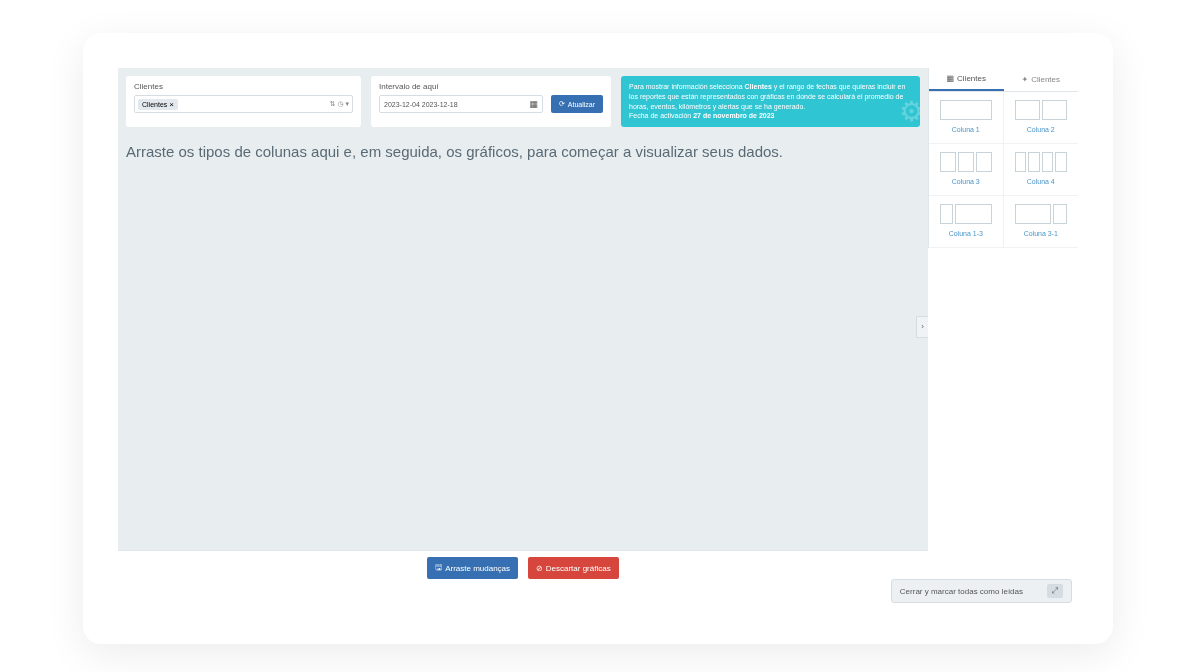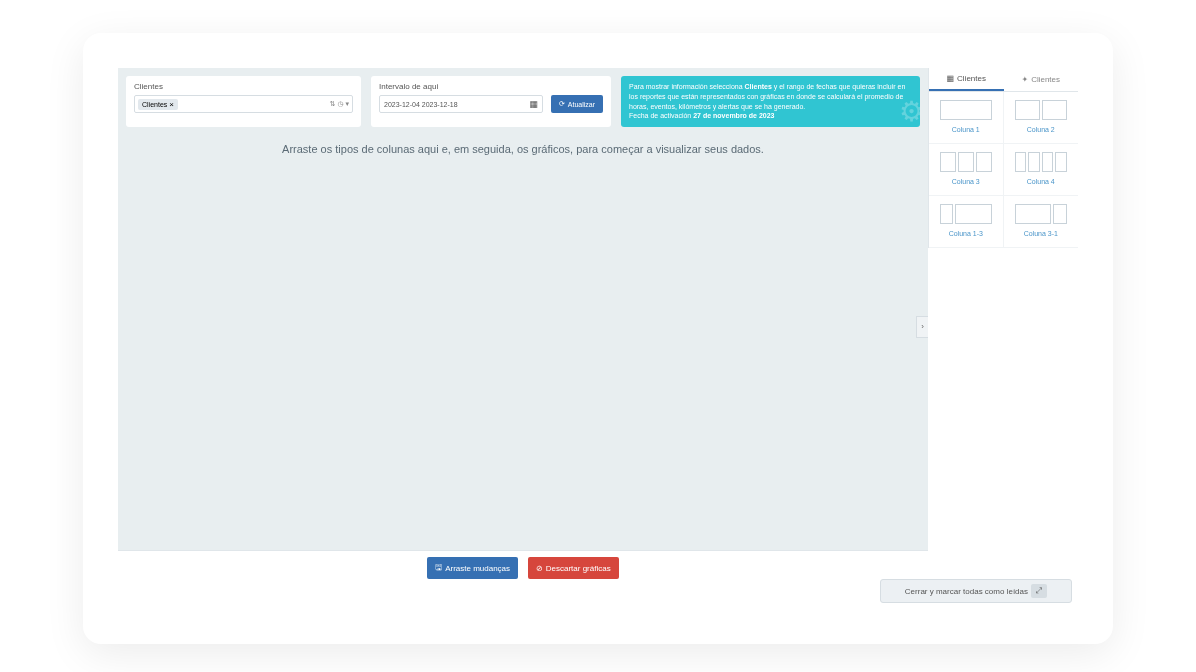--- a/index.html
+++ b/index.html
@@ -21,37 +21,37 @@
 .tag { background: #e2e8ed; font-size: 7px; padding: 1px 4px; border-radius: 2px; display: flex; align-items: center; gap: 2px; }
 .tag-x { font-size: 8px; cursor: pointer; }
 .clients-input-ctrl { margin-left: auto; display: flex; align-items: center; gap: 2px; font-size: 7px; color: #888; }
 .date-row { display: flex; align-items: center; gap: 8px; }
 .date-input { flex: 1; display: flex; align-items: center; border: 1px solid #d6dde2; border-radius: 2px; height: 18px; padding: 0 4px; font-size: 7px; color: #555; }
 .date-input .cal-icon { margin-left: auto; font-size: 9px; color: #555; }
 .btn-refresh { background: #3670b3; color: #fff; font-size: 7px; border: none; border-radius: 2px; height: 18px; padding: 0 8px; display: flex; align-items: center; gap: 3px; cursor: pointer; }
 .info-box { flex: 1; background: #30c5d2; border-radius: 3px; padding: 6px 8px; font-size: 7px; color: #fff; line-height: 1.4; position: relative; overflow: hidden; }
 .info-box strong { font-weight: bold; }
 .info-gear { position: absolute; right: -4px; bottom: -4px; font-size: 28px; color: rgba(255,255,255,0.25); }
-.drop-zone { flex: 1; text-align: center; padding: 8px; font-size: 11px; color: #5a6a75; }
+.drop-zone { flex: 1; text-align: left; padding: 8px; font-size: 15px; color: #5a6a75; }
 .footer-bar { background: #fff; border-top: 1px solid #e0e6ea; padding: 6px; display: flex; justify-content: center; gap: 10px; }
 .btn-save { background: #3670b3; color: #fff; font-size: 8px; border: none; border-radius: 2px; padding: 4px 8px; display: flex; align-items: center; gap: 3px; cursor: pointer; }
 .btn-discard { background: #d6463c; color: #fff; font-size: 8px; border: none; border-radius: 2px; padding: 4px 8px; display: flex; align-items: center; gap: 3px; cursor: pointer; }
 .sidebar { width: 150px; background: #fff; border-left: 1px solid #e0e6ea; display: flex; flex-direction: column; }
 .sidebar-tabs { display: flex; border-bottom: 1px solid #e0e6ea; }
 .sidebar-tab { flex: 1; font-size: 8px; color: #888; padding: 6px 4px; text-align: center; cursor: pointer; display: flex; align-items: center; justify-content: center; gap: 3px; }
 .sidebar-tab.active { color: #555; border-bottom: 2px solid #3670b3; }
 .column-grid { display: flex; flex-wrap: wrap; }
 .column-cell { width: 50%; display: flex; flex-direction: column; align-items: center; padding: 8px 4px 10px; border-right: 1px solid #f0f3f5; border-bottom: 1px solid #f0f3f5; cursor: grab; }
 .column-cell:nth-child(2n) { border-right: none; }
 .col-preview { width: 52px; height: 20px; display: flex; gap: 2px; margin-bottom: 6px; }
 .col-box { border: 1px solid #c8d2d9; flex: 1; }
 .column-label { font-size: 7px; color: #4a95c9; }
 .sidebar-collapse { position: absolute; left: -12px; top: 50%; transform: translateY(-50%); width: 12px; height: 22px; background: #f0f3f5; border: 1px solid #d6dde2; border-right: none; display: flex; align-items: center; justify-content: center; font-size: 8px; color: #666; cursor: pointer; }
 .sidebar-wrap { position: relative; }
-.toast { position: absolute; bottom: 6px; right: 6px; background: #ecf0f3; border: 1px solid #d6dde2; border-radius: 3px; padding: 4px 24px; font-size: 8px; color: #555; display: flex; align-items: center; gap: 3px; }
+.toast { position: absolute; bottom: 6px; right: 6px; background: #ecf0f3; border: 1px solid #d6dde2; border-radius: 3px; padding: 4px 8px; font-size: 8px; color: #555; display: flex; align-items: center; gap: 24px; }
 .toast-expand { background: #d6dde2; border-radius: 2px; width: 16px; height: 14px; display: flex; align-items: center; justify-content: center; font-size: 8px; cursor: pointer; }
 </style>
 </head>
 <body>
 
 <div class="outer-frame">
 <div class="app">
 
 
   <div class="main">

